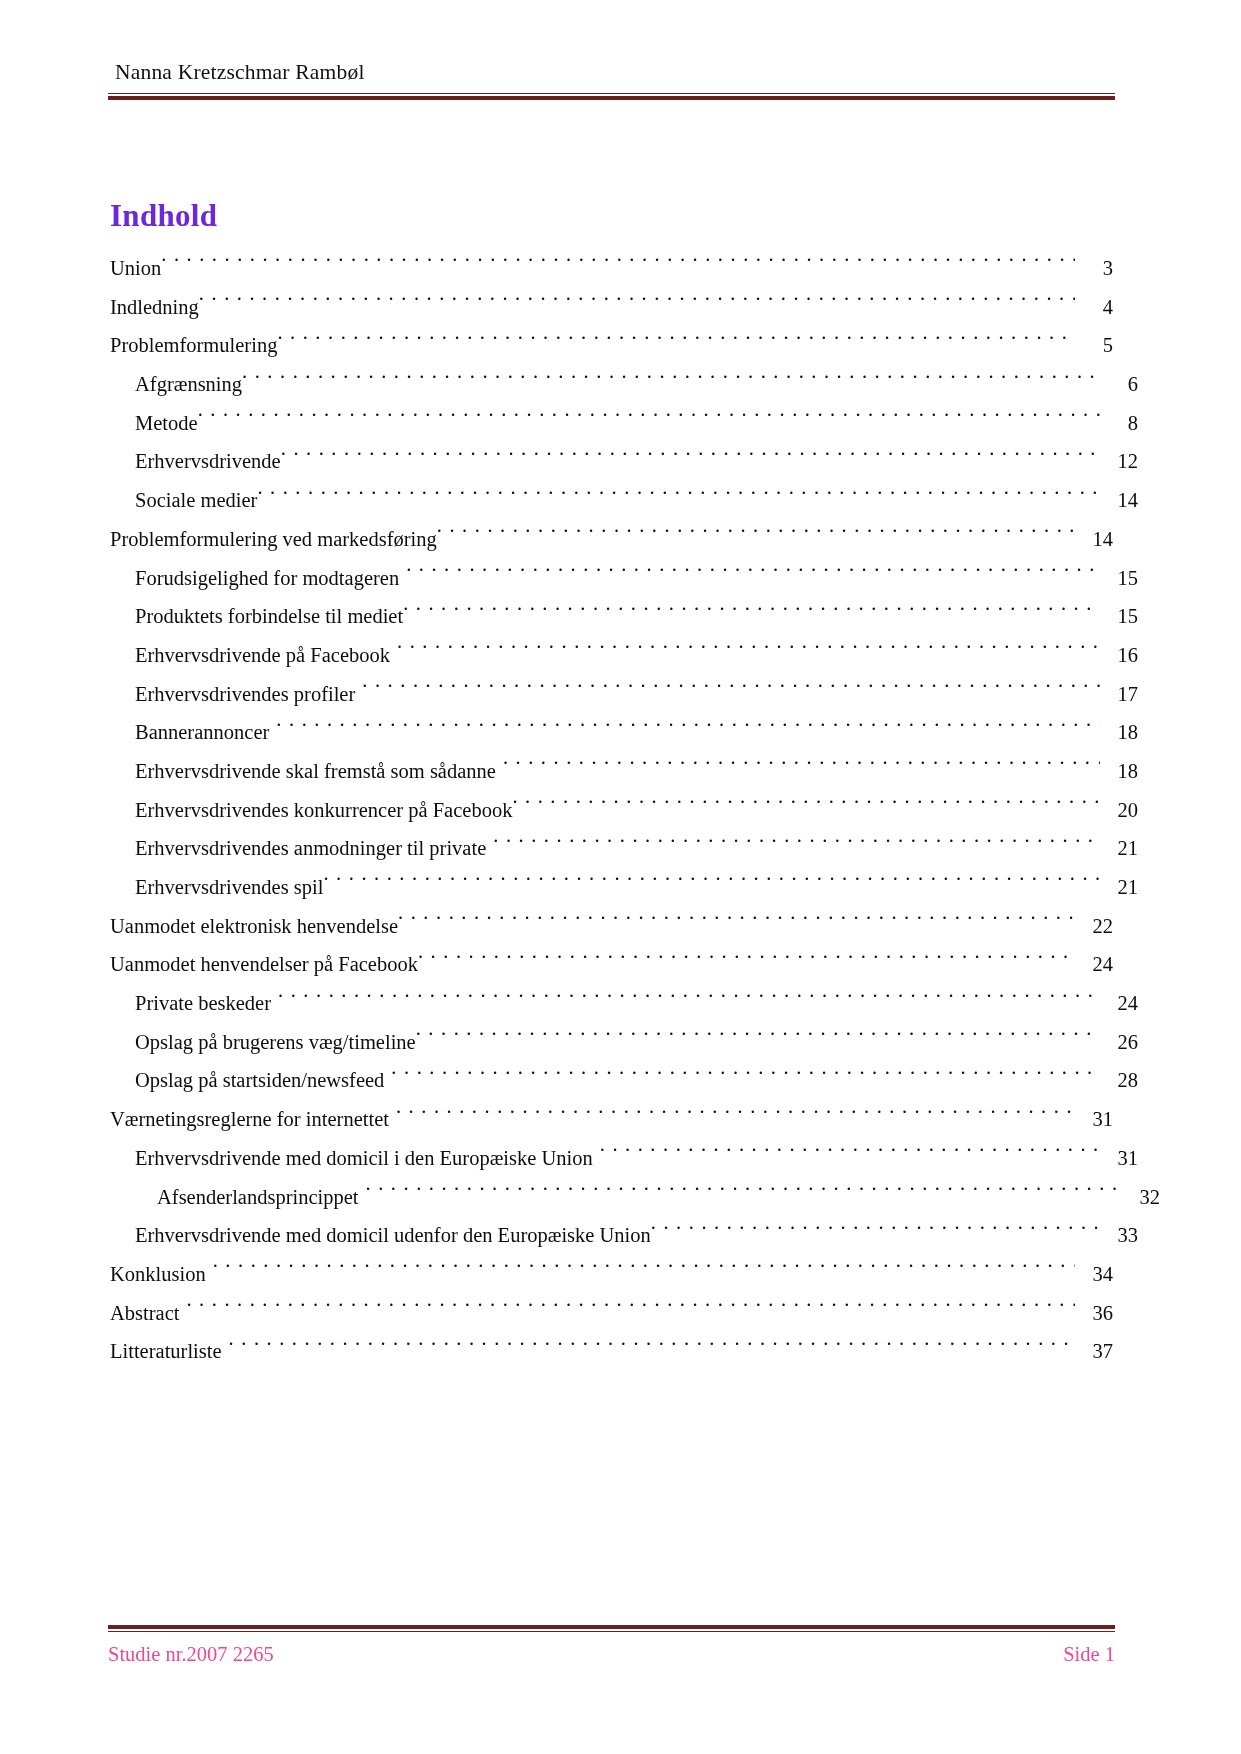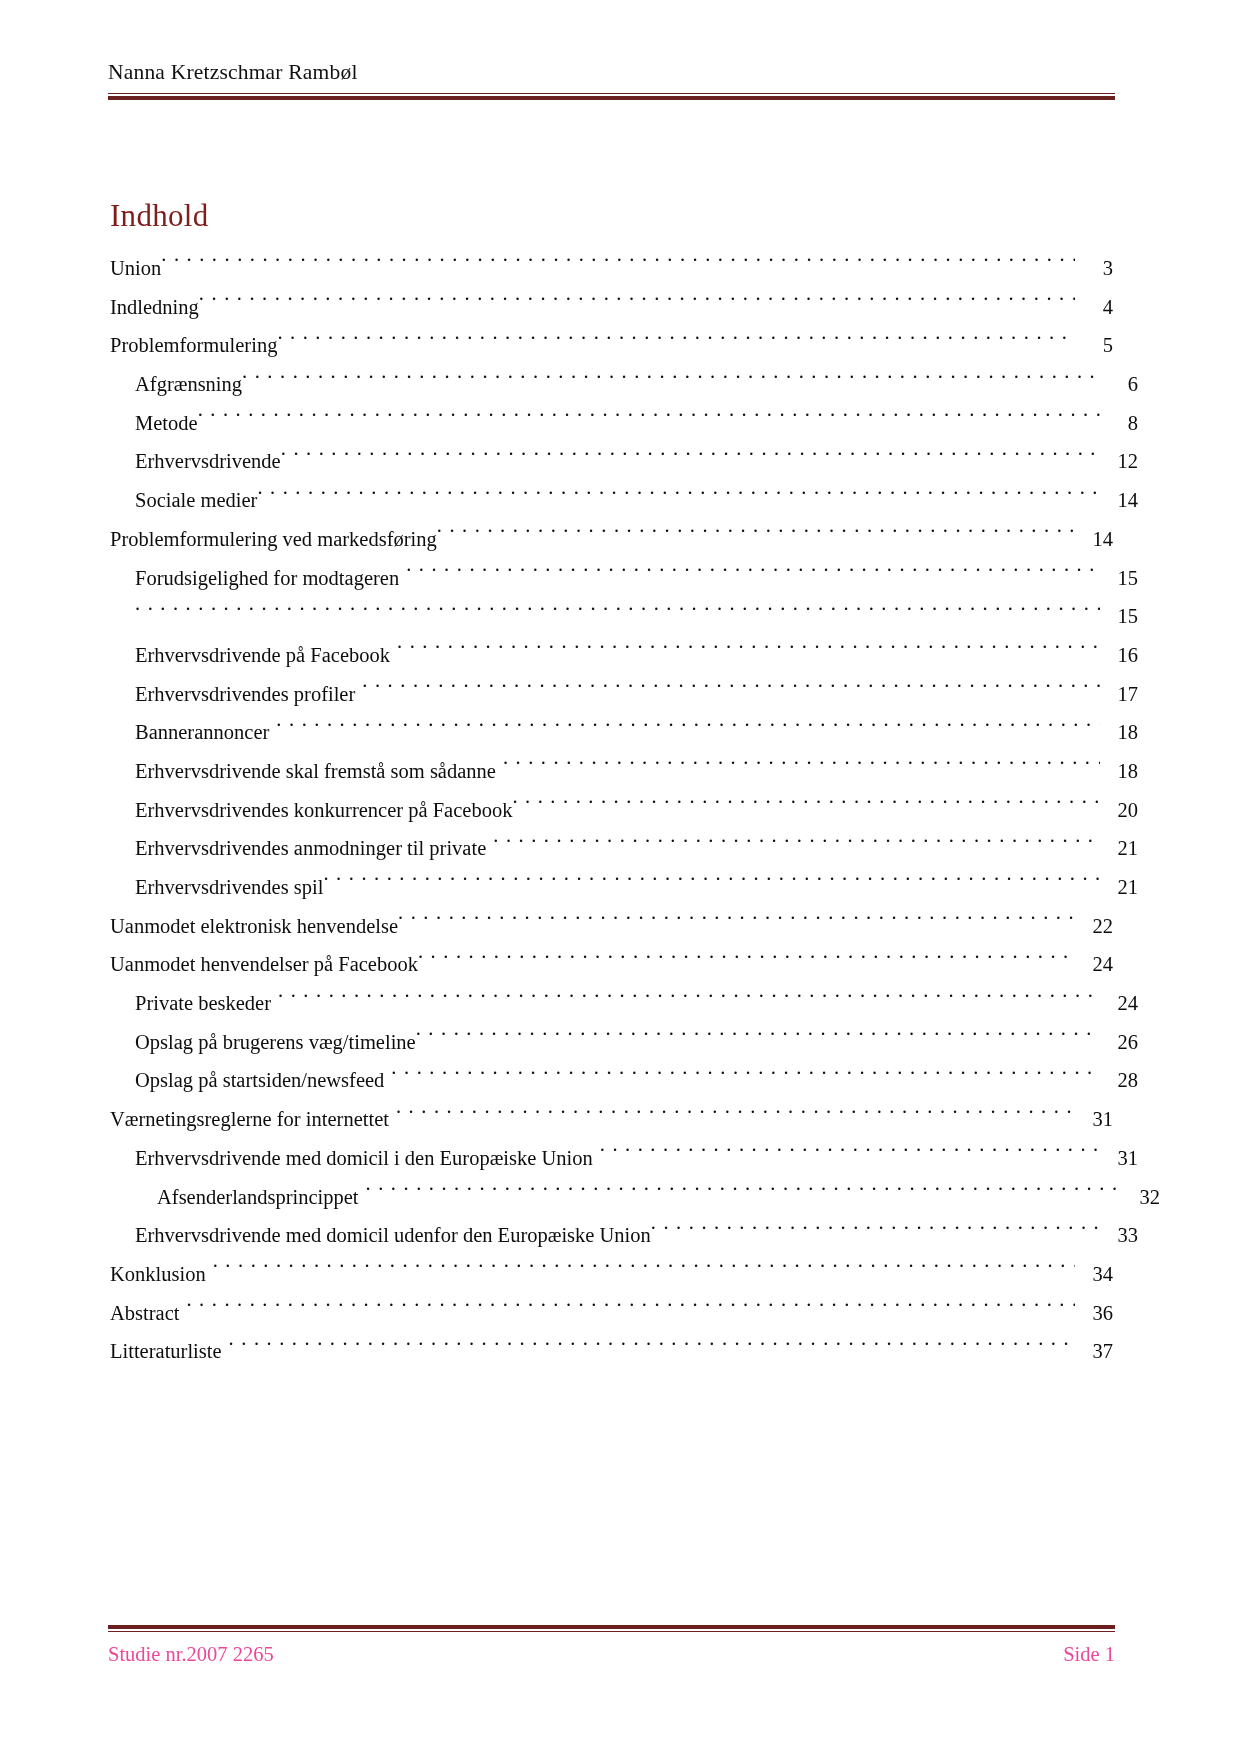--- a/index.html
+++ b/index.html
@@ -26,39 +26,40 @@
     left: 108px;
     top: 58px;
     width: 1007px;
   }
   .header-name {
     font-size: 21.5px;
     line-height: 28px;
     letter-spacing: 0.2px;
     color: #111111;
     white-space: nowrap;
+    margin-left: 7px;
   }
   .rule-double {
     margin-top: 7px;
     width: 100%;
     border-top: 1.2px solid #6b1f1f;
     border-bottom: 4px solid #6b1f1f;
     height: 2px;
     box-sizing: content-box;
   }
 
   
   .toc-title {
     position: absolute;
     left: 110px;
     top: 198px;
     font-size: 31px;
-    font-weight: normal;
+    font-weight: bold;
     letter-spacing: 0.3px;
-    color: #7f1d1d;
+    color: #6d28d9;
   }
 
   
   .toc {
     position: absolute;
     left: 110px;
     top: 249px;
     width: 1003px;
   }
   .toc-row {
@@ -192,20 +193,21 @@
         <span class="toc-leader"></span>
         <span class="toc-page">14</span>
       </div>
       <div class="toc-row lvl2 spaced">
         <span class="toc-label">Forudsigelighed for modtageren</span>
         <span class="toc-gap"></span>
         <span class="toc-leader"></span>
         <span class="toc-page">15</span>
       </div>
       <div class="toc-row lvl2">
+        <span class="toc-label">Produktets forbindelse til mediet</span>
         <span class="toc-gap"></span>
         <span class="toc-leader"></span>
         <span class="toc-page">15</span>
       </div>
       <div class="toc-row lvl2 spaced">
         <span class="toc-label">Erhvervsdrivende på Facebook</span>
         <span class="toc-gap"></span>
         <span class="toc-leader"></span>
         <span class="toc-page">16</span>
       </div>

